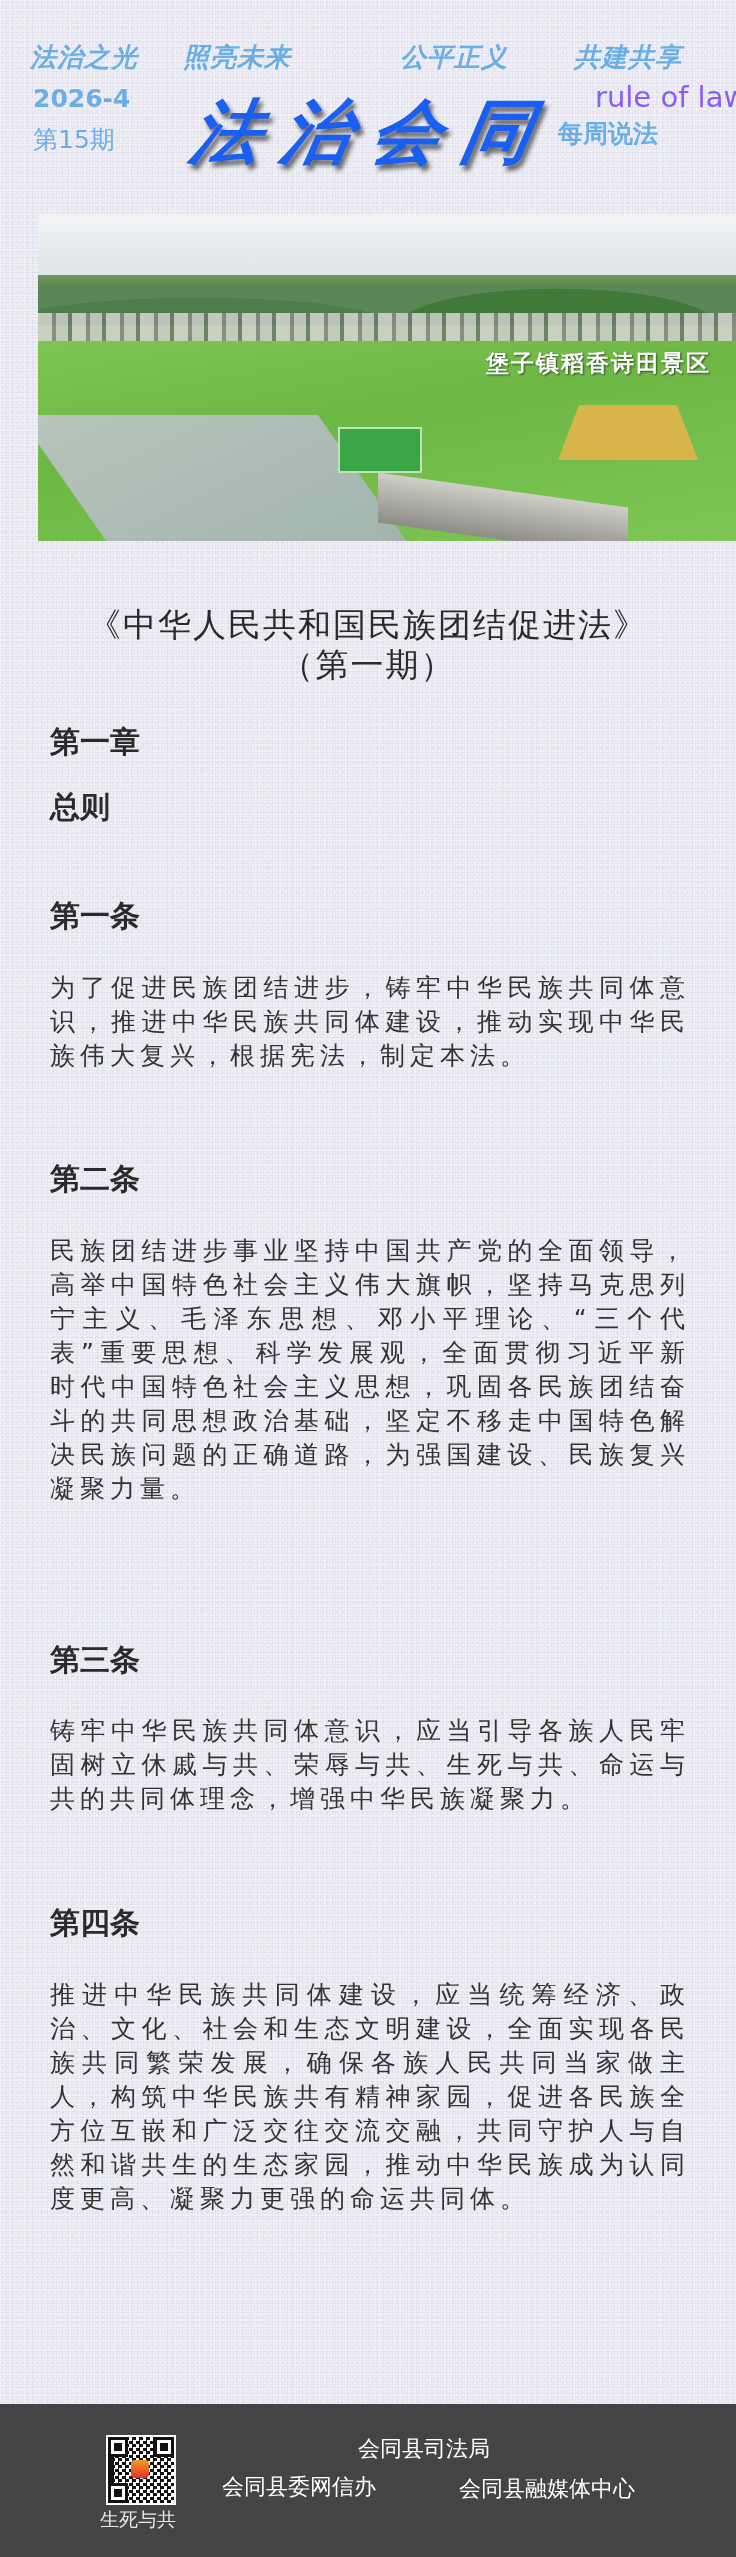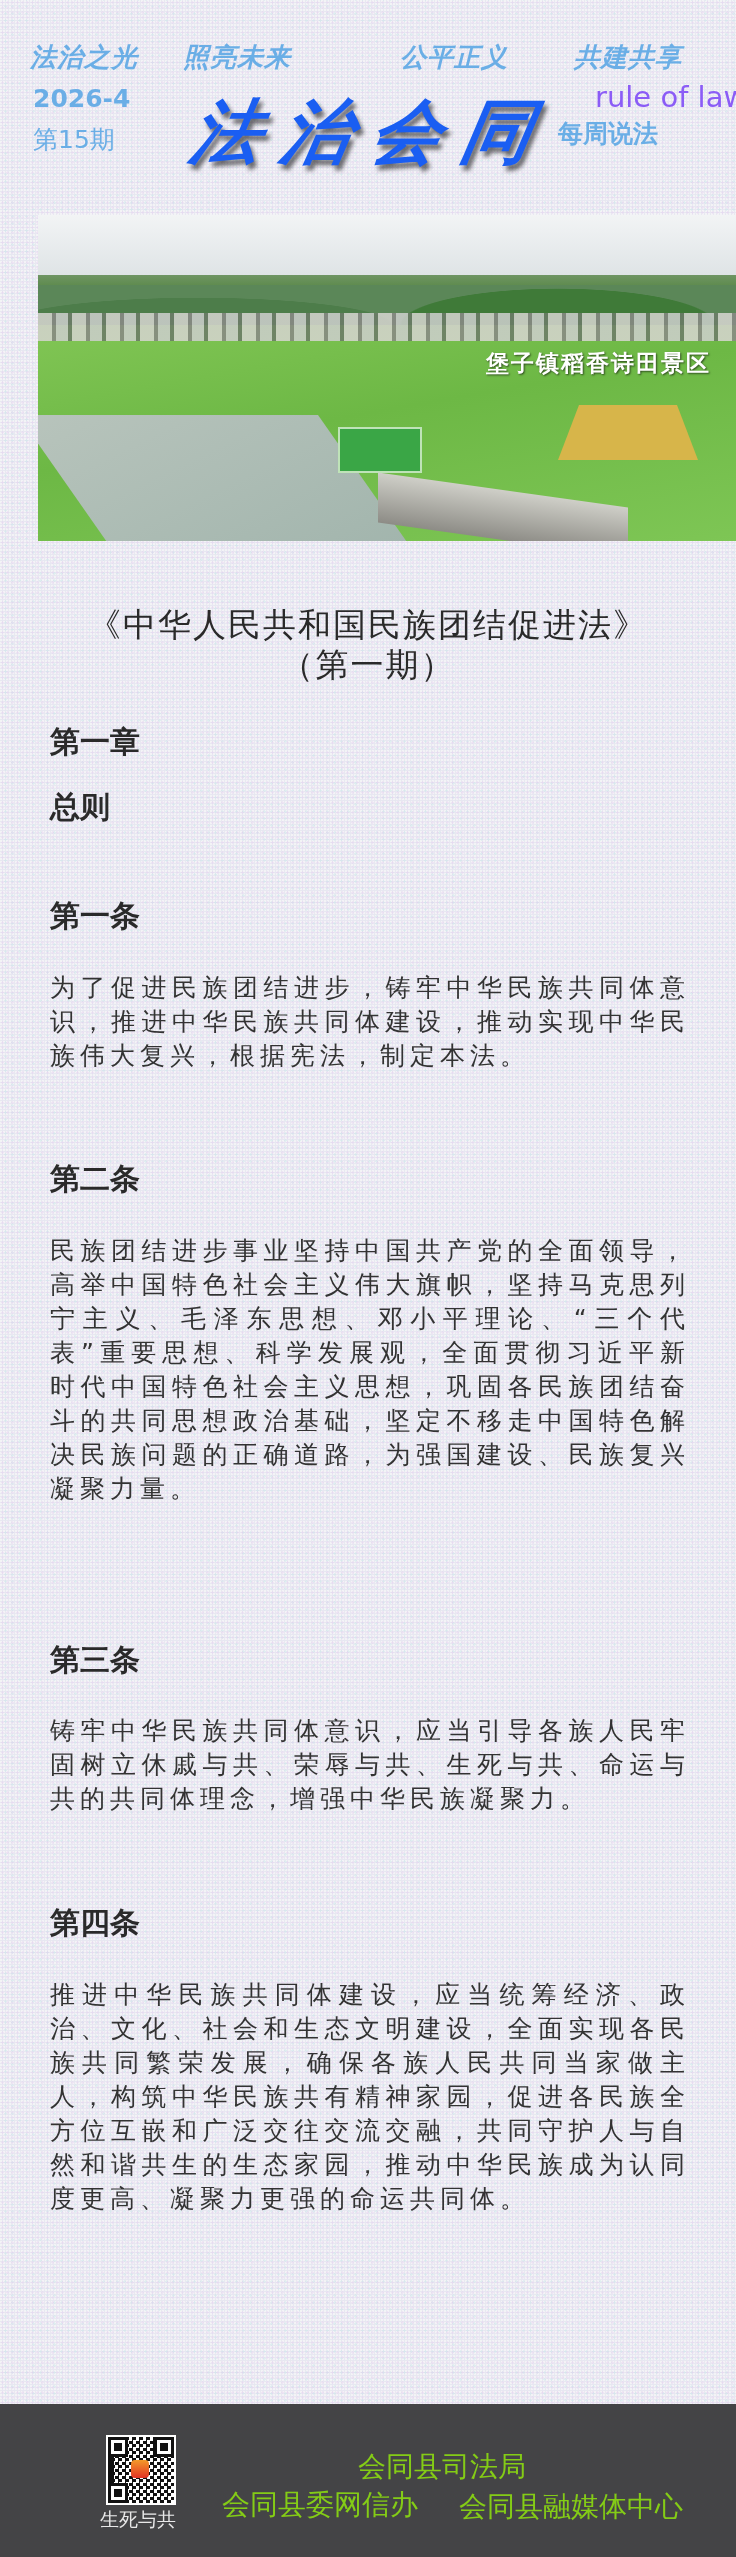--- a/index.html
+++ b/index.html
@@ -83,21 +83,21 @@
   }
   .qr .grid {
     width:100%; height:100%;
     background:
       linear-gradient(90deg, #111 0 6px, transparent 6px) 0 0/100% 100%,
       repeating-conic-gradient(#111 0 25%, #fff 0 50%) 0 0/7px 7px;
   }
   .qr .finder { position:absolute; width:14px; height:14px; border:3px solid #111; background:#fff; box-shadow: inset 0 0 0 3px #fff, inset 0 0 0 7px #111; }
   .qr .logo { position:absolute; left:25px; top:25px; width:18px; height:18px; border-radius:4px; background: linear-gradient(180deg,#f39a2a,#e23324); }
   .qr-label { position:absolute; left:100px; top:103px; font-size: 19px; color:#e8e8e8; white-space:nowrap; }
-  .org { position:absolute; font-size: 28px; color:#84cc16; white-space:nowrap;margin-top:14px; }
+  .org { position:absolute; font-size: 22px; color:#ffffff; white-space:nowrap; }
 </style>
 </head>
 <body>
 
 <div>
   <span class="hdr-slogan" style="left:30px; top:40px;">法治之光</span>
   <span class="hdr-slogan" style="left:183px; top:40px;">照亮未来</span>
   <span class="hdr-slogan" style="left:400px; top:40px;">公平正义</span>
   <span class="hdr-slogan" style="left:574px; top:40px;">共建共享</span>
 

